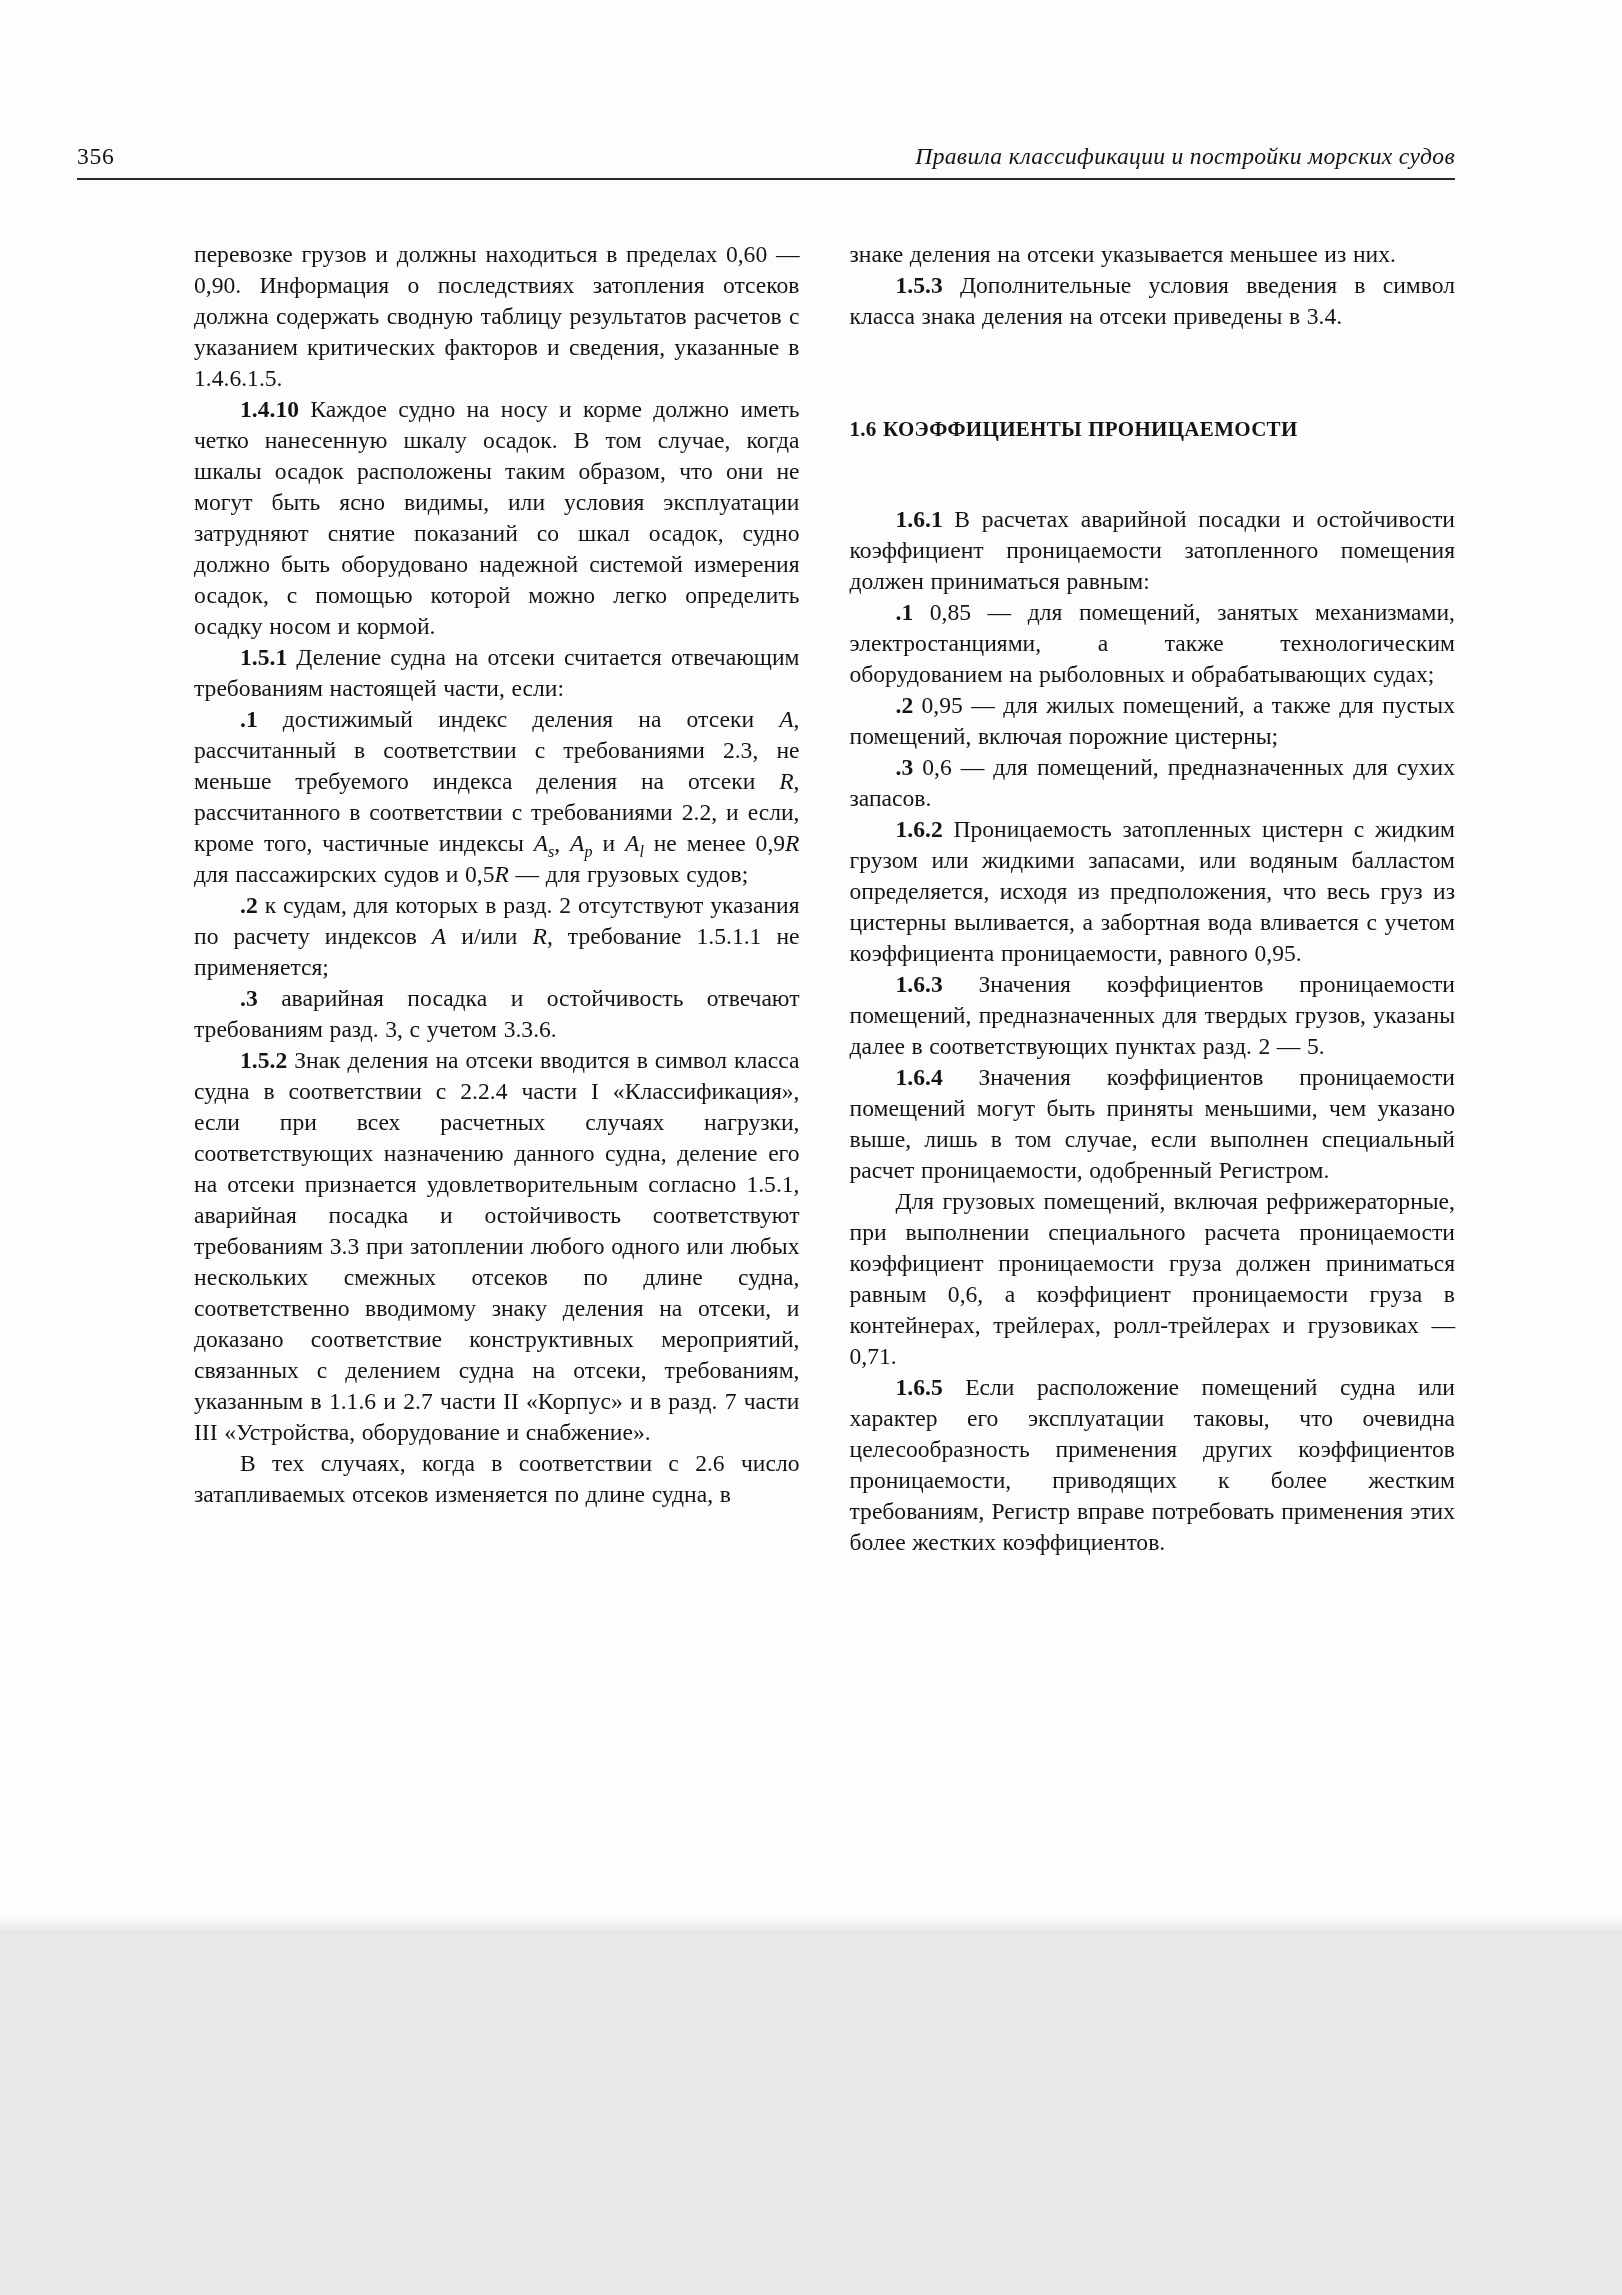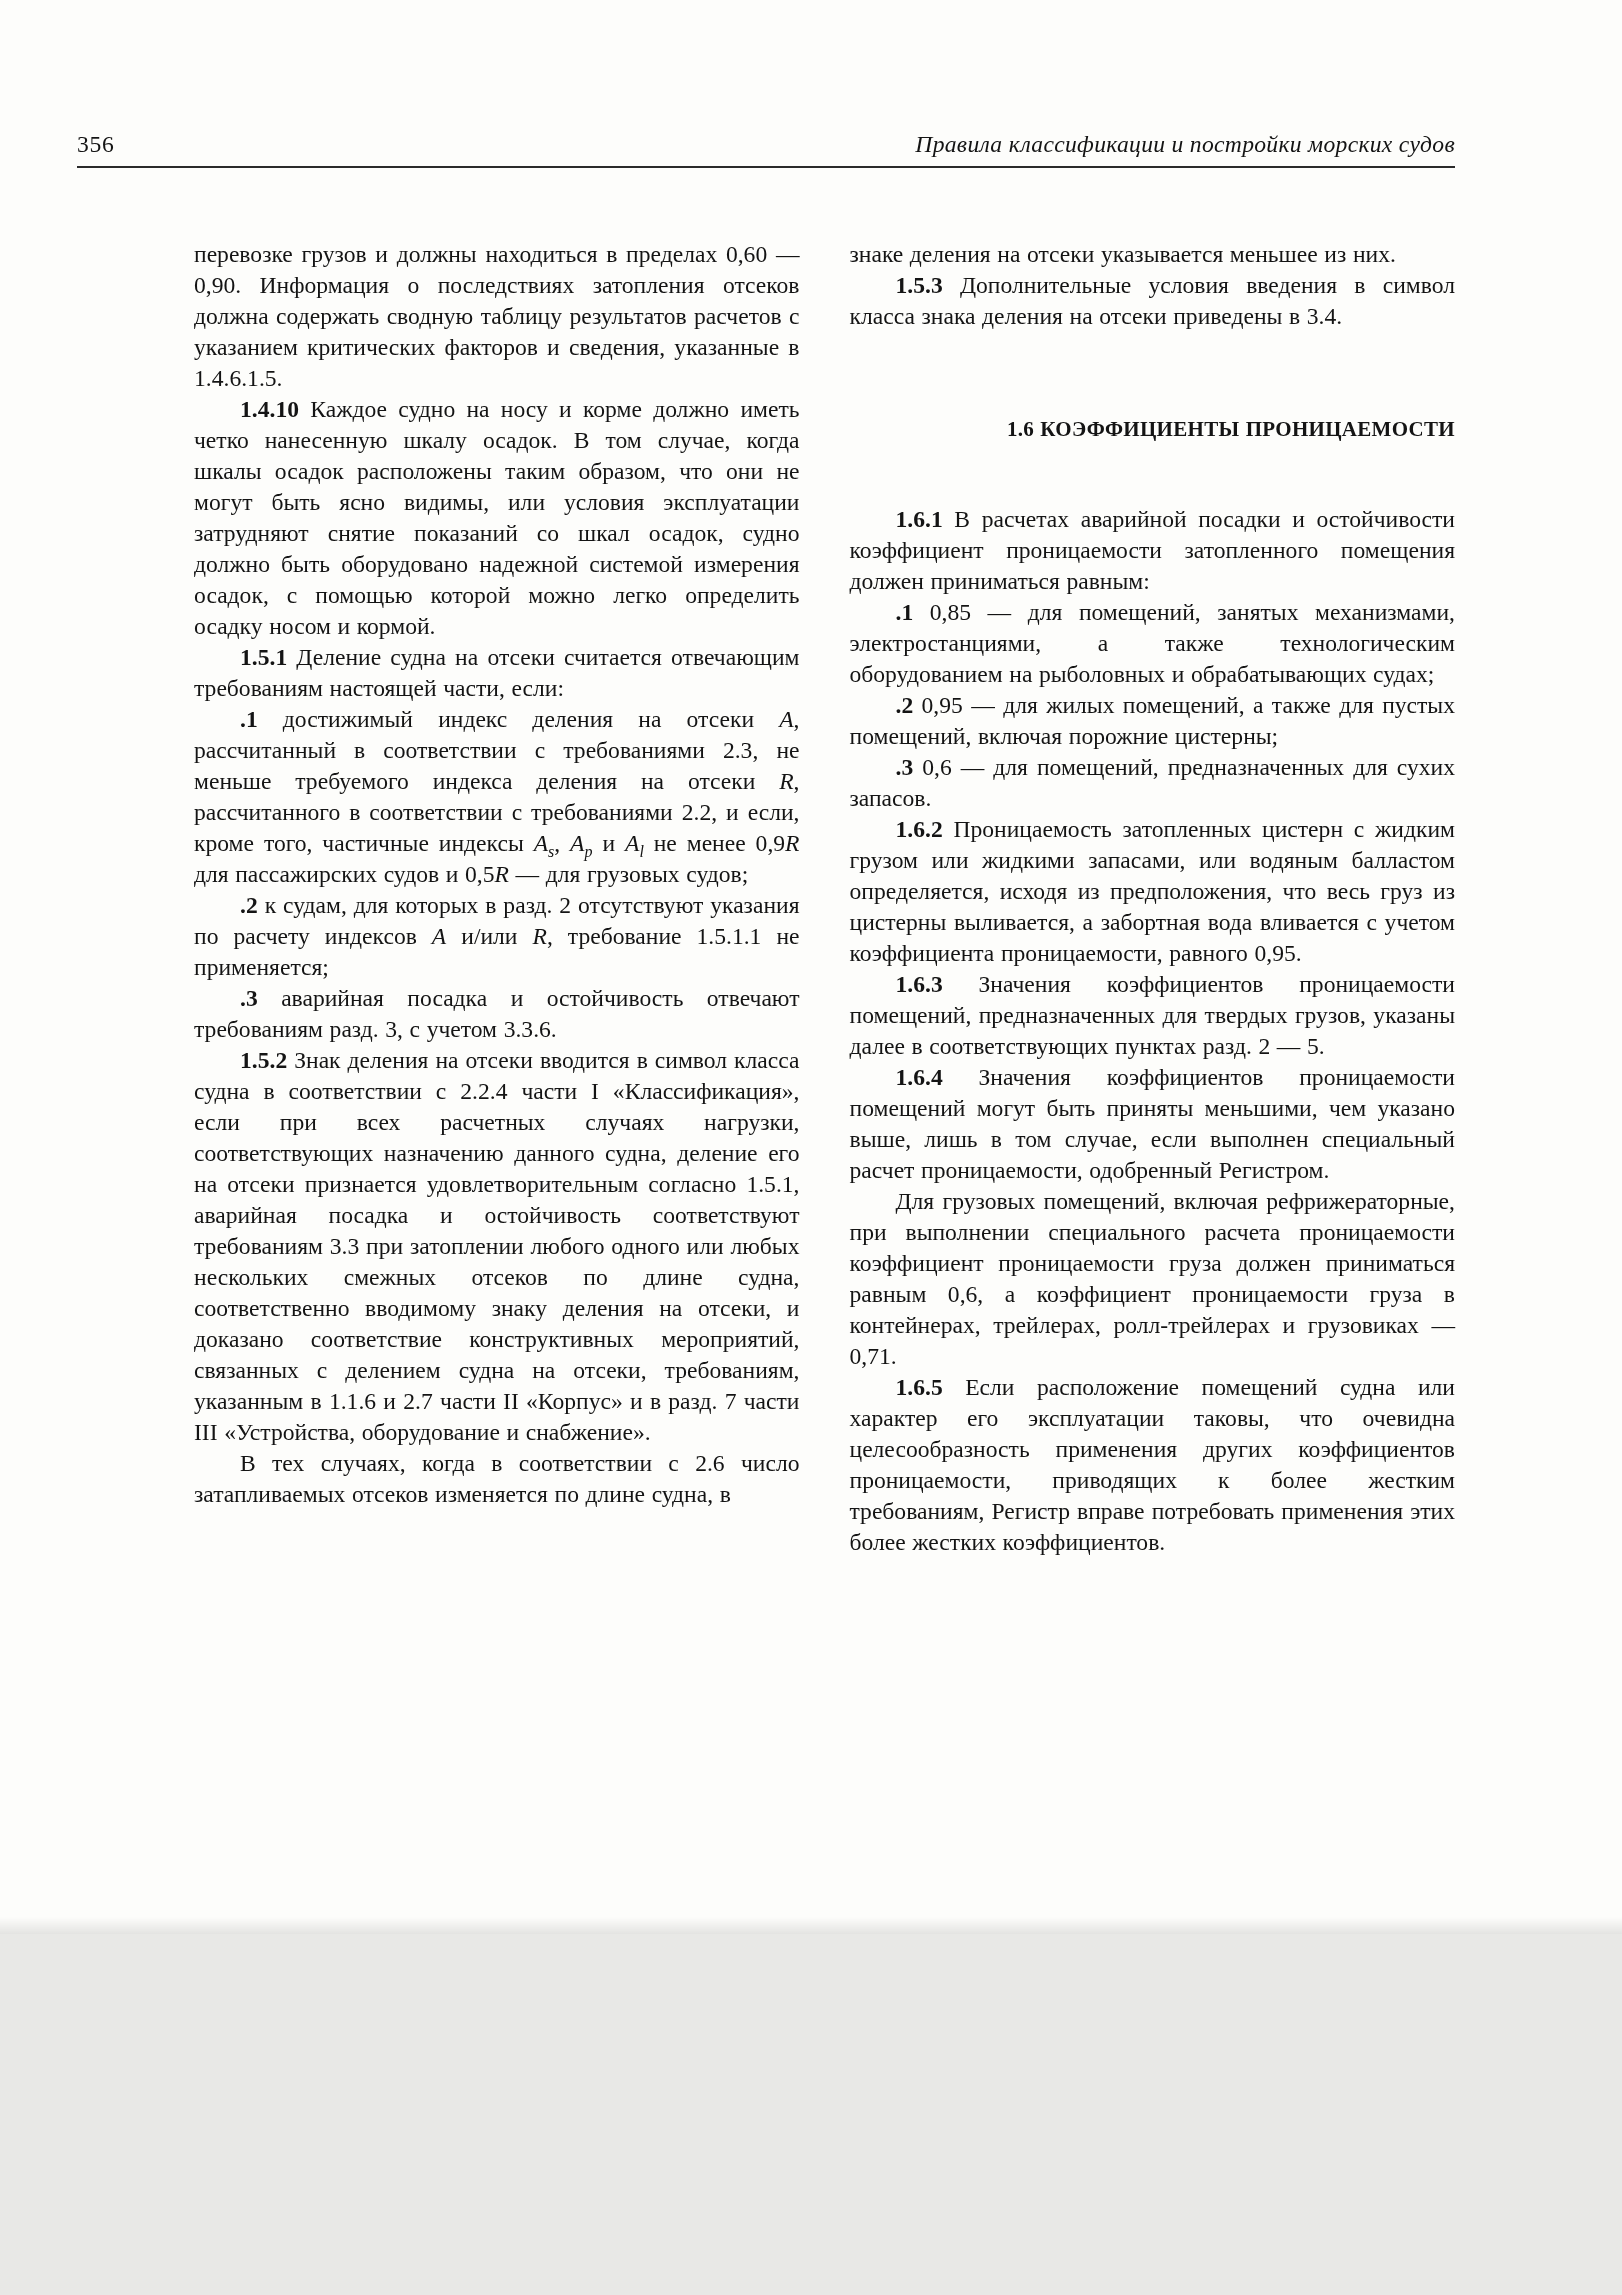--- a/index.html
+++ b/index.html
@@ -29,20 +29,21 @@
     padding-bottom: 7.9px;
     font-size: 23.6px;
   }
   .page-number {
     font-style: normal;
     letter-spacing: 0.7px;
   }
   .head-title {
     font-style: italic;
     letter-spacing: 0.3px;
+    margin-top: 12px;
   }
   .content {
     position: absolute;
     top: 239px;
     left: 194px;
     right: 168px;
     display: flex;
     gap: 50px;
   }
   .column {
@@ -54,21 +55,21 @@
     word-spacing: 0.7px;
   }
   .column p {
     margin: 0;
   }
   .column p.indent {
     text-indent: 46px;
   }
   .column p.heading {
     font-weight: bold;
-    text-align: right;
+    text-align: left;
     text-indent: 0;
     font-size: 21px;
     line-height: 30px;
     margin: 82px 0 60px 0;
     letter-spacing: 0.3px;
   }
   .b { font-weight: bold; margin-top: 23px; }
   .i { font-style: italic; }
   .sub {
     font-size: 0.68em;

